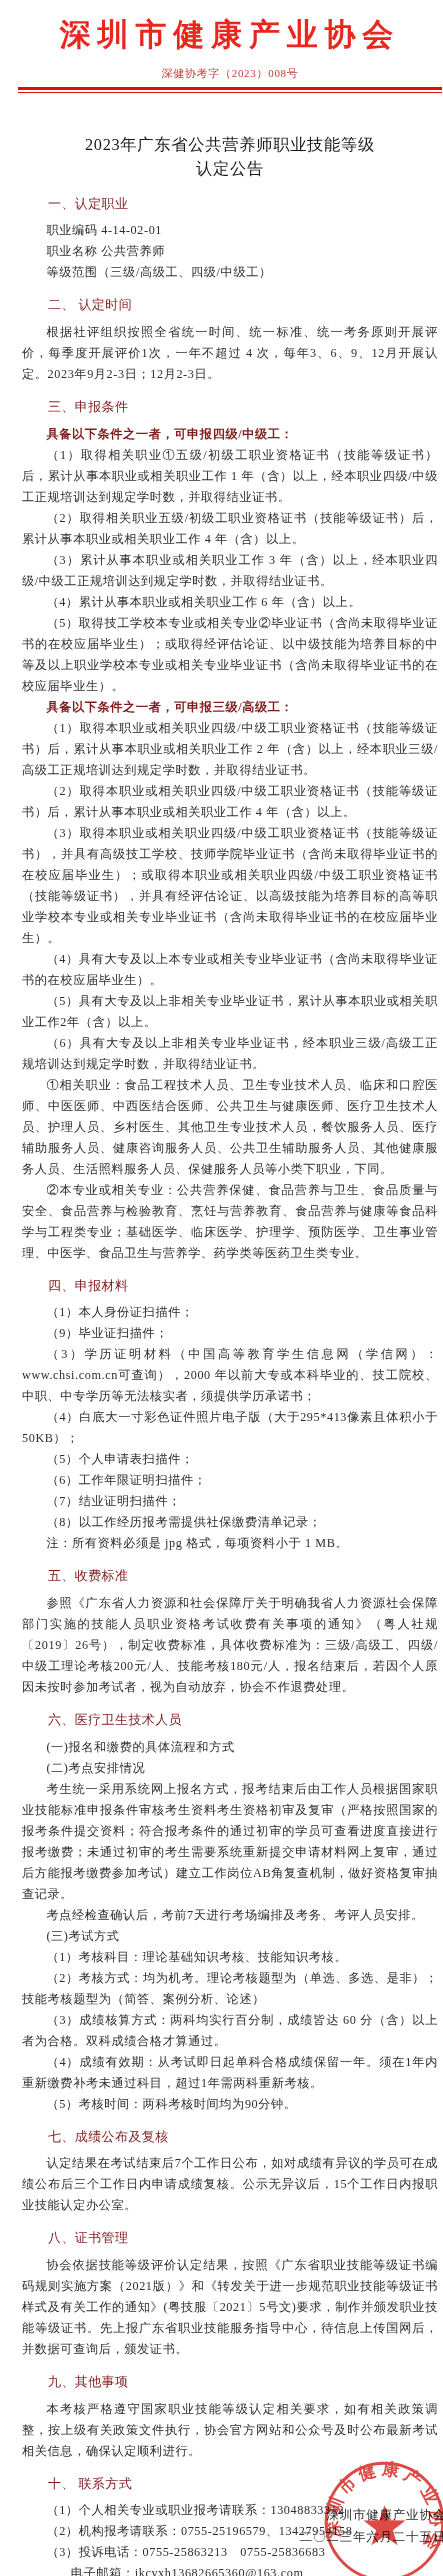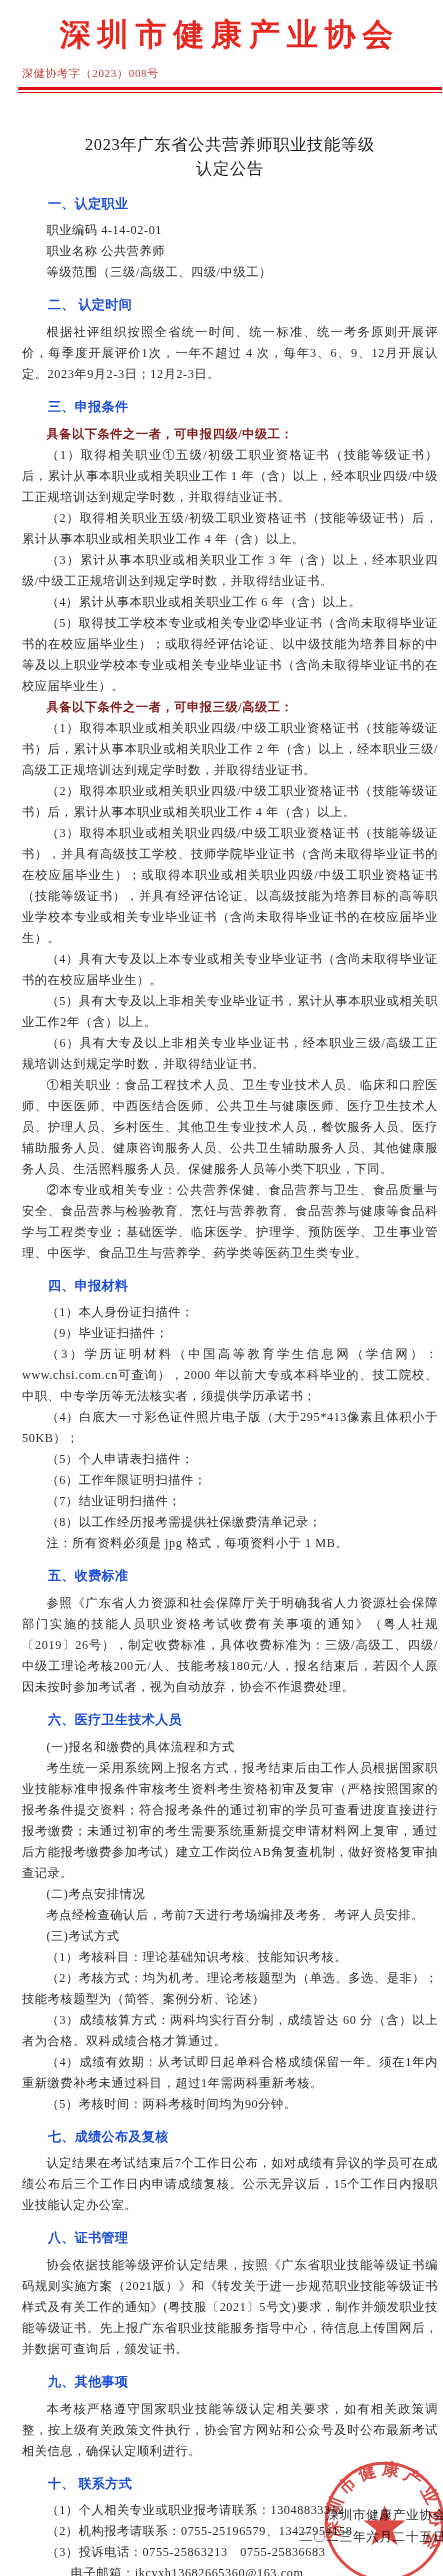--- a/index.html
+++ b/index.html
@@ -18,20 +18,21 @@
     margin-top:6px;
     text-align:center;
     color:#e8281e;
     font-size:31px;
     font-weight:700;
     letter-spacing:0.22em;
     white-space:nowrap;
   }
   .docno{
     margin-top:10.4px;
+    text-align:center;
     color:#c43b36;
     font-size:11px;
     letter-spacing:0.7px;
   }
   .rule{
     margin:5.2px -4.4px 0 -4.4px;
     height:2.2px;
     border-top:3px solid #e01010;
     border-bottom:1.5px solid #e01010;
   }
@@ -40,22 +41,22 @@
     text-align:center;
     font-size:16.3px;
     font-weight:400;
     color:#1a1a1a;
     line-height:24.4px;
     letter-spacing:0.7px;
   }
   .h{
     margin:11px 0 6.7px 0;
     font-size:13px;
-    font-weight:700;
-    color:#1d4ed8;
+    font-weight:400;
+    color:#7f1d1d;
     text-indent:2em;
     line-height:21px;
     letter-spacing:0.4px;
   }
   .p{
     margin:0;
     font-size:12.2px;
     line-height:21px;
     text-indent:2em;
     text-align:justify;
@@ -136,22 +137,22 @@
   <p class="p">（6）工作年限证明扫描件；</p>
   <p class="p">（7）结业证明扫描件；</p>
   <p class="p">（8）以工作经历报考需提供社保缴费清单记录；</p>
   <p class="p">注：所有资料必须是 jpg 格式，每项资料小于 1 MB。</p>
 
   <h2 class="h">五、收费标准</h2>
   <p class="p">参照《广东省人力资源和社会保障厅关于明确我省人力资源社会保障部门实施的技能人员职业资格考试收费有关事项的通知》（粤人社规〔2019〕26号），制定收费标准，具体收费标准为：三级/高级工、四级/中级工理论考核200元/人、技能考核180元/人，报名结束后，若因个人原因未按时参加考试者，视为自动放弃，协会不作退费处理。</p>
 
   <h2 class="h">六、医疗卫生技术人员</h2>
   <p class="p">(一)报名和缴费的具体流程和方式</p>
+  <p class="p">(二)考点安排情况</p>
   <p class="p">考生统一采用系统网上报名方式，报考结束后由工作人员根据国家职业技能标准申报条件审核考生资料考生资格初审及复审（严格按照国家的报考条件提交资料；符合报考条件的通过初审的学员可查看进度直接进行报考缴费；未通过初审的考生需要系统重新提交申请材料网上复审，通过后方能报考缴费参加考试）建立工作岗位AB角复查机制，做好资格复审抽查记录。</p>
-  <p class="p">(二)考点安排情况</p>
   <p class="p">考点经检查确认后，考前7天进行考场编排及考务、考评人员安排。</p>
   <p class="p">(三)考试方式</p>
   <p class="p">（1）考核科目：理论基础知识考核、技能知识考核。</p>
   <p class="p">（2）考核方式：均为机考。理论考核题型为（单选、多选、是非）；技能考核题型为（简答、案例分析、论述）</p>
   <p class="p">（3）成绩核算方式：两科均实行百分制，成绩皆达 60 分（含）以上者为合格。双科成绩合格才算通过。</p>
   <p class="p">（4）成绩有效期：从考试即日起单科合格成绩保留一年。须在1年内重新缴费补考未通过科目，超过1年需两科重新考核。</p>
   <p class="p">（5）考核时间：两科考核时间均为90分钟。</p>
 
   <h2 class="h">七、成绩公布及复核</h2>
   <p class="p">认定结果在考试结束后7个工作日公布，如对成绩有异议的学员可在成绩公布后三个工作日内申请成绩复核。公示无异议后，15个工作日内报职业技能认定办公室。</p>

